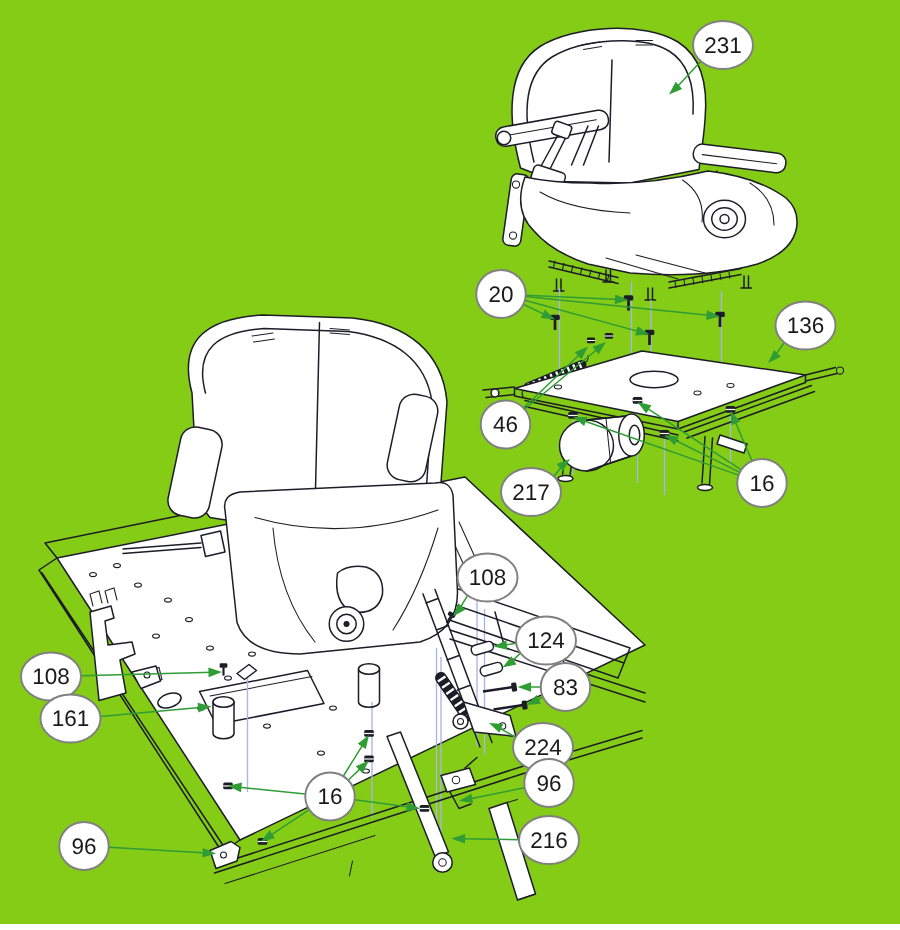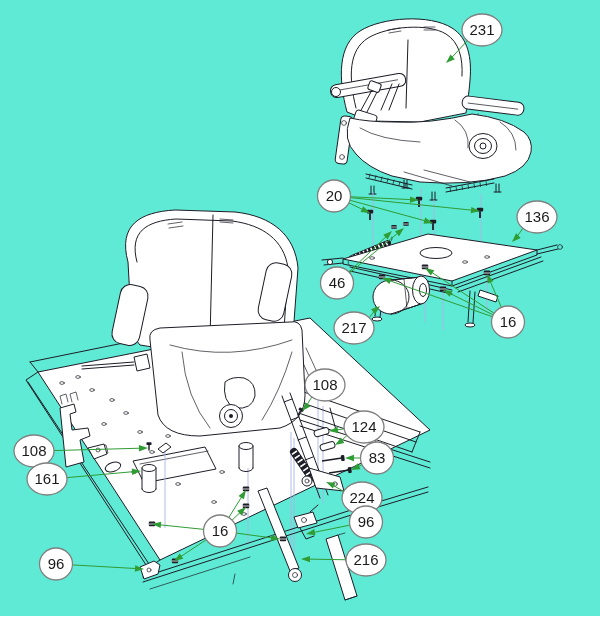--- a/index.html
+++ b/index.html
@@ -1,16 +1,16 @@
 <!DOCTYPE html>
 <html><head>
 <meta charset="utf-8">
 <style>
   html,body{margin:0;padding:0;background:#ffffff;}
-  .page{position:relative;width:600px;height:616px;background:#5eead4;overflow:hidden;
+  .page{position:relative;width:600px;height:616px;background:#84cc16;overflow:hidden;
         font-family:"Liberation Sans", sans-serif;}
   svg{display:block;}
   .ln{fill:none;stroke:#1d1d28;stroke-width:1;stroke-linecap:round;stroke-linejoin:round;}
   .lnthin{fill:none;stroke:#1d1d28;stroke-width:.7;stroke-linecap:round;}
   .wh{fill:#ffffff;stroke:#1d1d28;stroke-width:1;stroke-linejoin:round;}
   .dk{fill:#1d1d28;stroke:none;}
   .proj{fill:none;stroke:#aab4e6;stroke-width:.9;}
   .coil{fill:none;stroke:#1d1d28;stroke-width:8;stroke-linecap:round;}
   .coilhatch{fill:none;stroke:#ffffff;stroke-width:6;stroke-dasharray:1.6 3.4;}
   .springc{fill:none;stroke:#1d1d28;stroke-width:6;stroke-linecap:round;}

